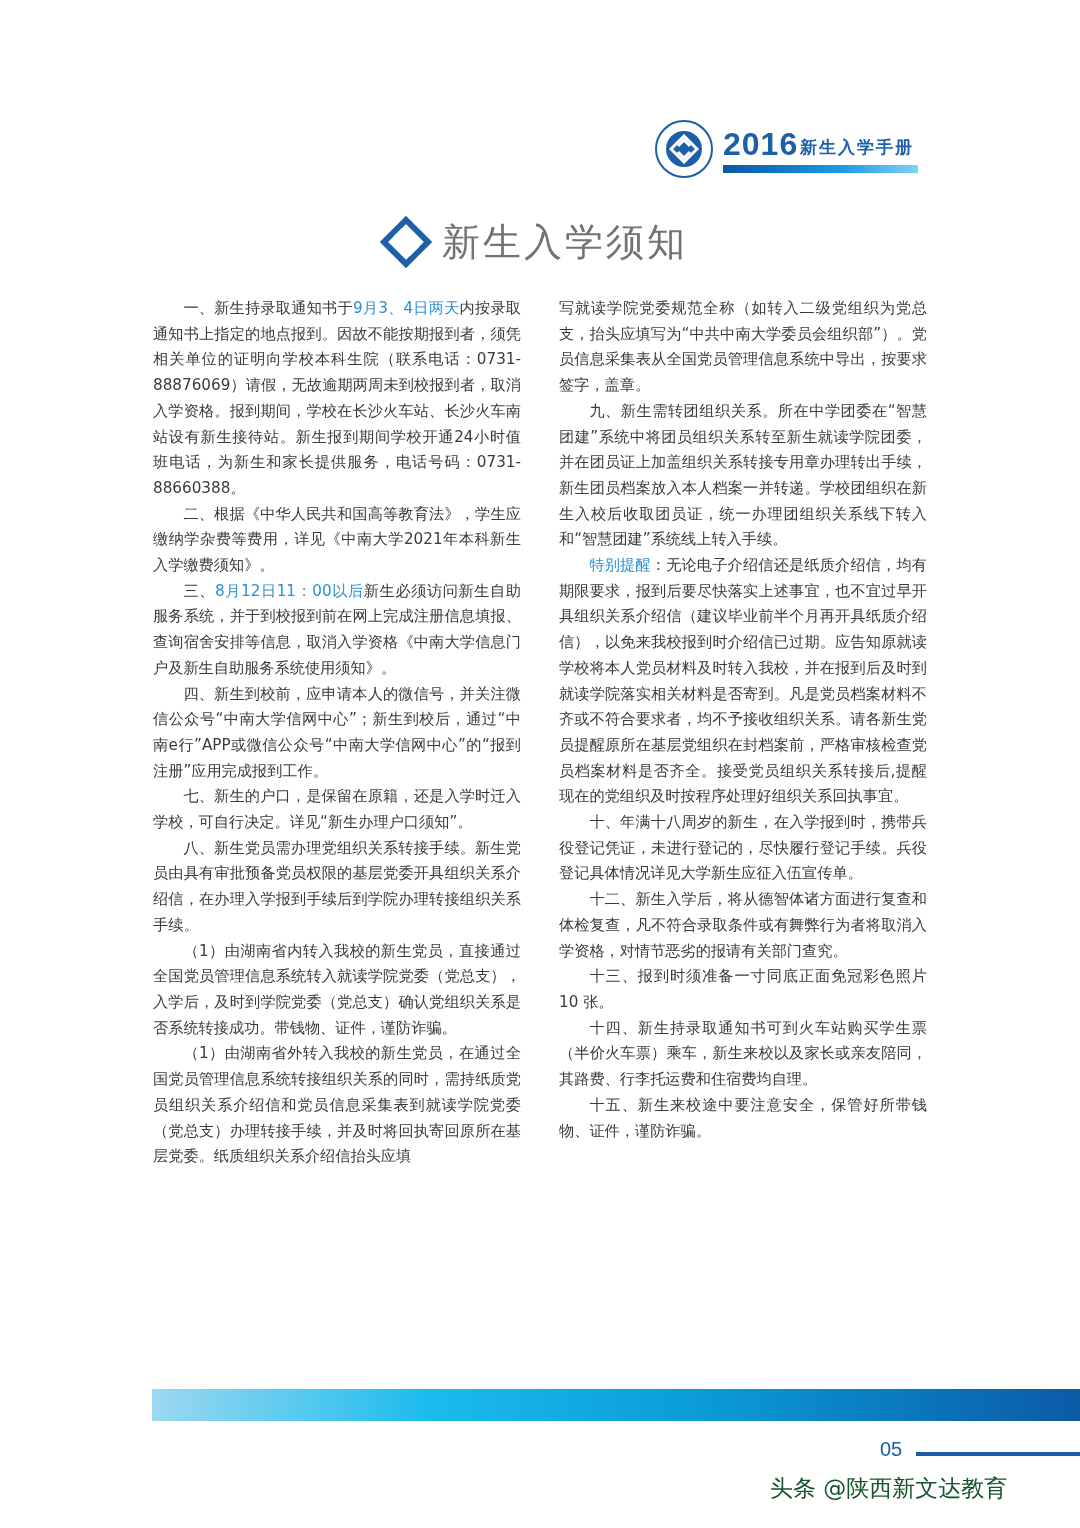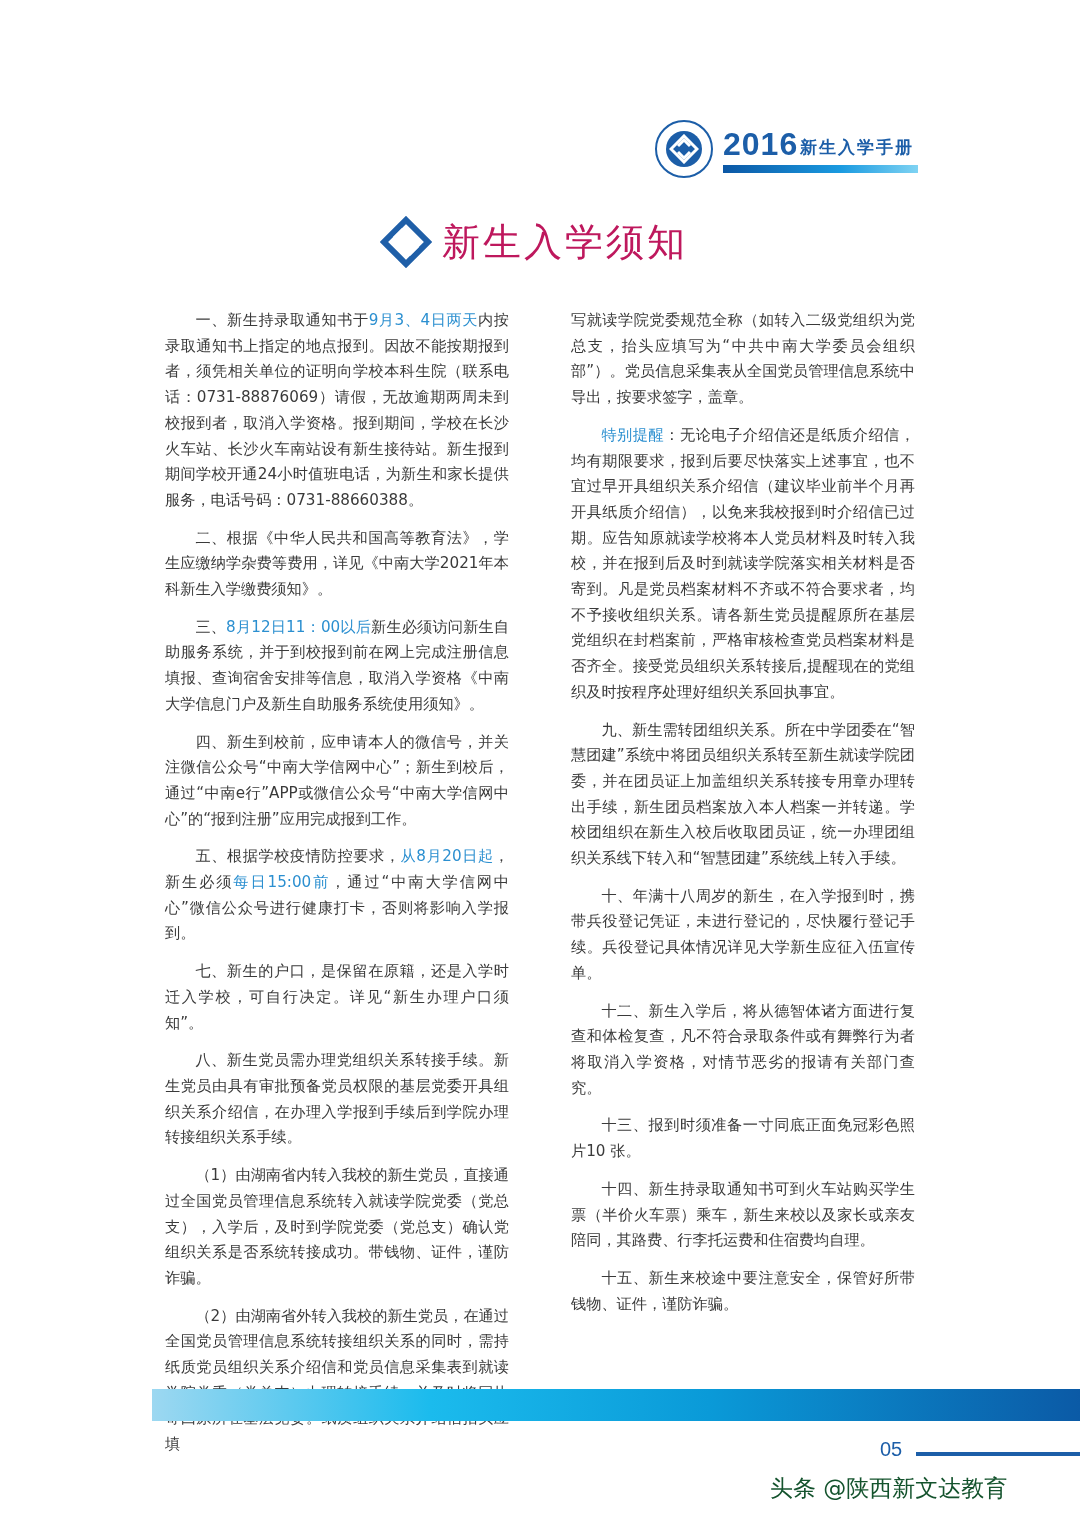--- a/index.html
+++ b/index.html
@@ -10,25 +10,25 @@
           border:2px solid #1c5ea8; box-sizing:border-box; background:#fff; }
   .seal-inner { position:absolute; left:9px; top:9px; width:36px; height:36px; border-radius:50%; background:#1c5ea8; }
   .seal svg { position:absolute; left:12px; top:12px; }
   .hdr-year { position:absolute; left:68px; top:6px; font-family:"Liberation Sans", sans-serif; font-weight:bold;
               font-size:32px; color:#1c5ea8; letter-spacing:1px; }
   .hdr-title { position:absolute; left:145px; top:16px; font-weight:bold; font-size:17px; color:#1c5ea8; letter-spacing:2px; }
   .hdr-bar { position:absolute; left:68px; top:45px; width:195px; height:8px;
              background:linear-gradient(90deg,#0b57a5 0%,#1a9ae0 60%,#7fd3f3 100%); }
   .title-wrap { position:absolute; left:380px; top:212px; height:60px; display:flex; align-items:center; }
   .title-icon { width:52px; height:52px; margin-right:10px; }
-  .title-text { font-size:38px; color:#be185d; letter-spacing:3px; font-weight:normal; }
+  .title-text { font-size:38px; color:#737373; letter-spacing:3px; font-weight:normal; }
   .col { position:absolute; top:296px; width:368px; font-size:15.2px; line-height:25.7px; text-align:justify; }
   .col.left { left:153px; }
   .col.right { left:559px; }
-  .col p { margin:12px; text-indent:2em; }
+  .col p { margin:0; text-indent:2em; }
   .col p.noindent { text-indent:0; }
   .hl { color:#2b8fd0; }
   .bottom-band { position:absolute; left:152px; top:1389px; width:928px; height:32px;
                  background:linear-gradient(90deg,#9dd8f1 0%,#1bbbed 30%,#0a9ad8 60%,#0b5aa6 100%); }
   .pagenum { position:absolute; left:880px; top:1438px; font-family:"Liberation Sans", sans-serif; font-size:20px; color:#1c5ea8; }
   .pageline { position:absolute; left:916px; top:1452px; width:164px; height:4px; background:#1c5ea8; }
   .watermark { position:absolute; left:770px; top:1473px; font-size:23px; color:#14532d; letter-spacing:0px;
                text-shadow:1px 1px 0 #fff,-1px -1px 0 #fff; }
 </style>
 </head>
@@ -62,30 +62,29 @@
     </g>
   </svg>
   <div class="title-text">新生入学须知</div>
 </div>
 
 <div class="col left" id="leftcol">
     <p><span>一、新生持录取通知书于</span><span class="hl">9月3、4日两天</span><span>内按录取通知书上指定的地点报到。因故不能按期报到者，须凭相关单位的证明向学校本科生院（联系电话：0731-88876069）请假，无故逾期两周未到校报到者，取消入学资格。报到期间，学校在长沙火车站、长沙火车南站设有新生接待站。新生报到期间学校开通24小时值班电话，为新生和家长提供服务，电话号码：0731-88660388。</span></p>
     <p><span>二、根据《中华人民共和国高等教育法》，学生应缴纳学杂费等费用，详见《中南大学2021年本科新生入学缴费须知》。</span></p>
     <p><span>三、</span><span class="hl">8月12日11：00以后</span><span>新生必须访问新生自助服务系统，并于到校报到前在网上完成注册信息填报、查询宿舍安排等信息，取消入学资格《中南大学信息门户及新生自助服务系统使用须知》。</span></p>
     <p><span>四、新生到校前，应申请本人的微信号，并关注微信公众号“中南大学信网中心”；新生到校后，通过“中南e行”APP或微信公众号“中南大学信网中心”的“报到注册”应用完成报到工作。</span></p>
-    <p><span>五、根据学校疫情防控要求，</span><span class="hl">从8月20日起</span><span>，新生必须</span><span class="hl">每日15:00前</span><span>，通过“中南大学信网中心”微信公众号进行健康打卡，否则将影响入学报到。</span></p>
     <p><span>七、新生的户口，是保留在原籍，还是入学时迁入学校，可自行决定。详见“新生办理户口须知”。</span></p>
     <p><span>八、新生党员需办理党组织关系转接手续。新生党员由具有审批预备党员权限的基层党委开具组织关系介绍信，在办理入学报到手续后到学院办理转接组织关系手续。</span></p>
     <p><span>（1）由湖南省内转入我校的新生党员，直接通过全国党员管理信息系统转入就读学院党委（党总支），入学后，及时到学院党委（党总支）确认党组织关系是否系统转接成功。带钱物、证件，谨防诈骗。</span></p>
-    <p><span>（2）由湖南省外转入我校的新生党员，在通过全国党员管理信息系统转接组织关系的同时，需持纸质党员组织关系介绍信和党员信息采集表到就读学院党委（党总支）办理转接手续，并及时将回执寄回原所在基层党委。纸质组织关系介绍信抬头应填</span></p>
+    <p><span>（1）由湖南省外转入我校的新生党员，在通过全国党员管理信息系统转接组织关系的同时，需持纸质党员组织关系介绍信和党员信息采集表到就读学院党委（党总支）办理转接手续，并及时将回执寄回原所在基层党委。纸质组织关系介绍信抬头应填</span></p>
   </div>
 <div class="col right" id="rightcol">
     <p class="noindent"><span>写就读学院党委规范全称（如转入二级党组织为党总支，抬头应填写为“中共中南大学委员会组织部”）。党员信息采集表从全国党员管理信息系统中导出，按要求签字，盖章。</span></p>
+    <p><span>九、新生需转团组织关系。所在中学团委在“智慧团建”系统中将团员组织关系转至新生就读学院团委，并在团员证上加盖组织关系转接专用章办理转出手续，新生团员档案放入本人档案一并转递。学校团组织在新生入校后收取团员证，统一办理团组织关系线下转入和“智慧团建”系统线上转入手续。</span></p>
     <p><span class="hl">特别提醒</span><span>：无论电子介绍信还是纸质介绍信，均有期限要求，报到后要尽快落实上述事宜，也不宜过早开具组织关系介绍信（建议毕业前半个月再开具纸质介绍信），以免来我校报到时介绍信已过期。应告知原就读学校将本人党员材料及时转入我校，并在报到后及时到就读学院落实相关材料是否寄到。凡是党员档案材料不齐或不符合要求者，均不予接收组织关系。请各新生党员提醒原所在基层党组织在封档案前，严格审核检查党员档案材料是否齐全。接受党员组织关系转接后,提醒现在的党组织及时按程序处理好组织关系回执事宜。</span></p>
-    <p><span>九、新生需转团组织关系。所在中学团委在“智慧团建”系统中将团员组织关系转至新生就读学院团委，并在团员证上加盖组织关系转接专用章办理转出手续，新生团员档案放入本人档案一并转递。学校团组织在新生入校后收取团员证，统一办理团组织关系线下转入和“智慧团建”系统线上转入手续。</span></p>
     <p><span>十、年满十八周岁的新生，在入学报到时，携带兵役登记凭证，未进行登记的，尽快履行登记手续。兵役登记具体情况详见大学新生应征入伍宣传单。</span></p>
     <p><span>十二、新生入学后，将从德智体诸方面进行复查和体检复查，凡不符合录取条件或有舞弊行为者将取消入学资格，对情节恶劣的报请有关部门查究。</span></p>
     <p><span>十三、报到时须准备一寸同底正面免冠彩色照片10 张。</span></p>
     <p><span>十四、新生持录取通知书可到火车站购买学生票（半价火车票）乘车，新生来校以及家长或亲友陪同，其路费、行李托运费和住宿费均自理。</span></p>
     <p><span>十五、新生来校途中要注意安全，保管好所带钱物、证件，谨防诈骗。</span></p>
   </div>
 
 <div class="bottom-band"></div>
 <div class="pagenum">05</div>
 <div class="pageline"></div>

